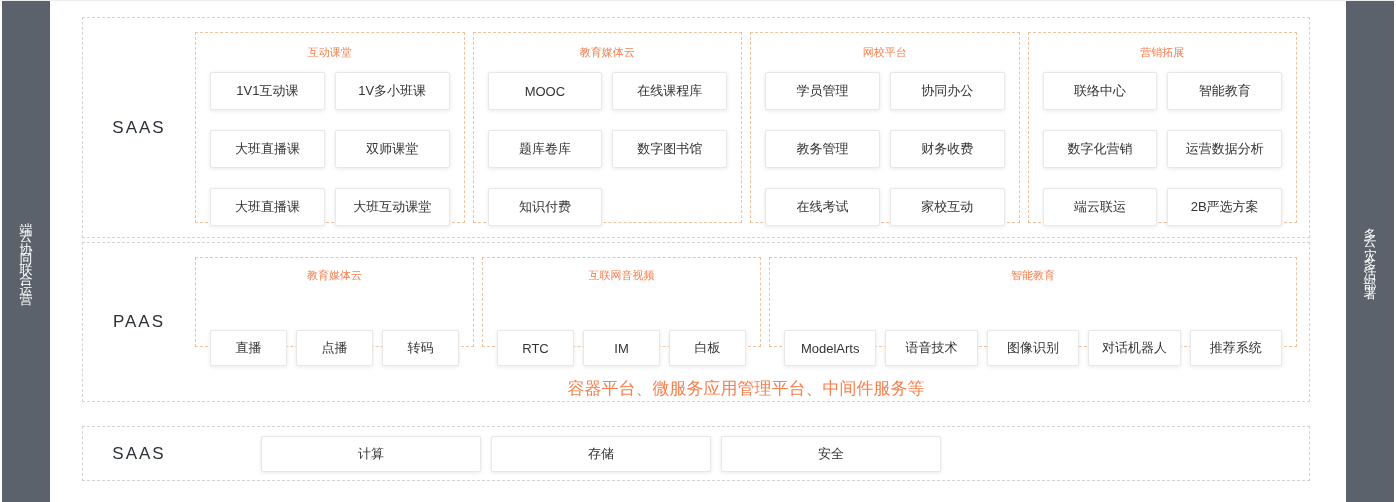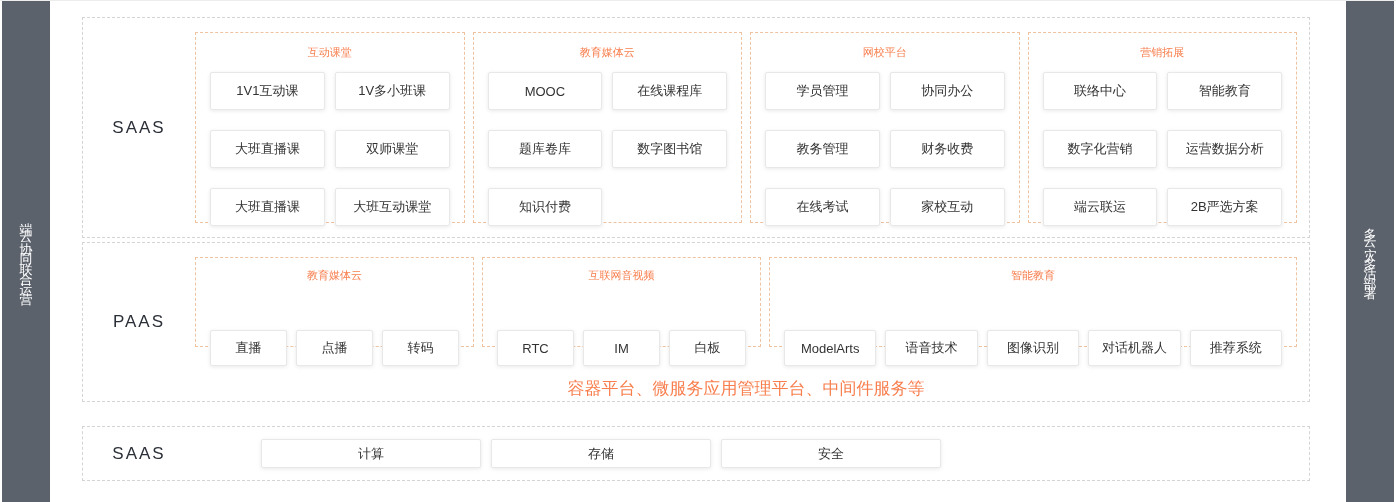--- a/index.html
+++ b/index.html
@@ -41,21 +41,21 @@
   .paas-groups { display:flex; gap:8px; }
   .group-sm { height:90px; padding:8px 14px; }
   .group-sm .group-title { margin:2px 0 8px; }
   .group-wide { flex:2; }
   .row-chips { display:flex; gap:9px; flex:1; align-items:flex-start;margin-top:39px; }
   .row-chips .chip { flex:1; height:36px; }
   .paas-footnote { text-align:center; color:#f87e4d; font-size:17px; margin-top:30px; }
 
   
   .iaas-chips { display:flex; gap:10px; padding-left:66px; }
-  .chip-wide { width:220px; height:29px; }
+  .chip-wide { width:220px; height:36px; }
 </style>
 </head>
 <body>
 
 <div class="page">
 
   <div class="rail rail-left">
     <span class="rail-text">端云协同联合运营</span>
   </div>
 

